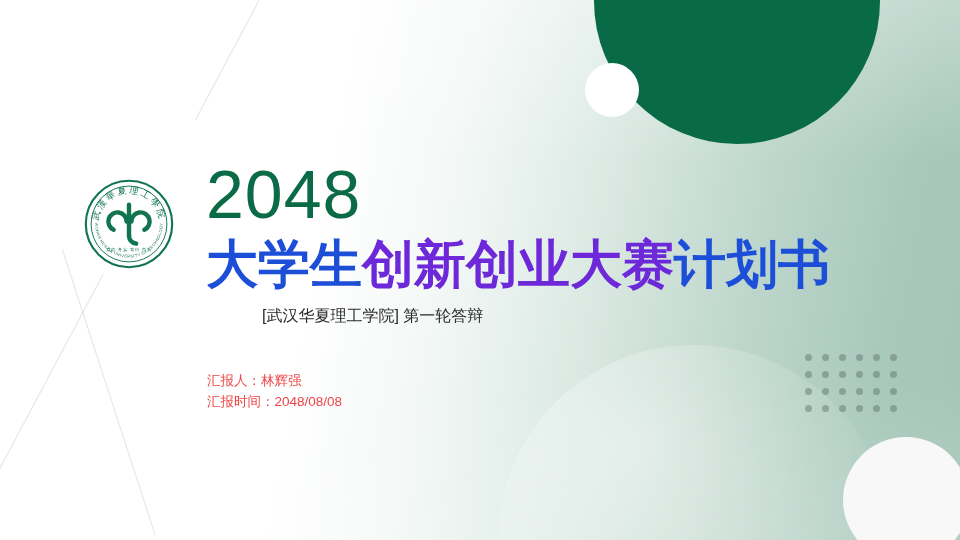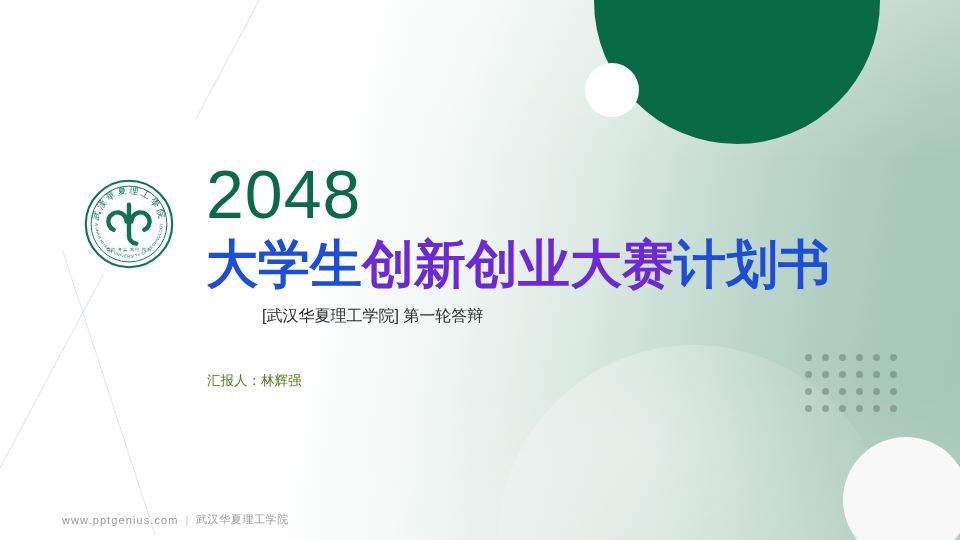--- a/index.html
+++ b/index.html
@@ -165,21 +165,21 @@
     color: #2a2a2a;
     white-space: nowrap;
     margin-left: 40px;
   }
 
   .meta {
     position: absolute;
     top: 370px;
     left: 1px;
     font-size: 13.5px;
-    color: #4d7c0f;
+    color: #ef4444;
     line-height: 21px;
     white-space: nowrap;
   }
 
   
   .footer {
     position: absolute;
     left: 62px;
     top: 512px;
     font-size: 11px;
@@ -266,22 +266,18 @@
     <div class="year">2048</div>
 
     <div class="main-title">
       <span class="dark">大学生</span><span class="green">创新创业大赛</span><span class="dark">计划书</span>
     </div>
 
     <div class="subtitle">[武汉华夏理工学院] 第一轮答辩</div>
 
     <div class="meta">
       <div>汇报人：林辉强</div>
+      <div>汇报时间：2048/08/08</div>
     </div>
   </div>
 
-  <div class="footer">
-    <span class="site">www.pptgenius.com</span>
-    <span class="sep">|</span>
-    <span>武汉华夏理工学院</span>
-  </div>
 
 </div>
 
 </body></html>

